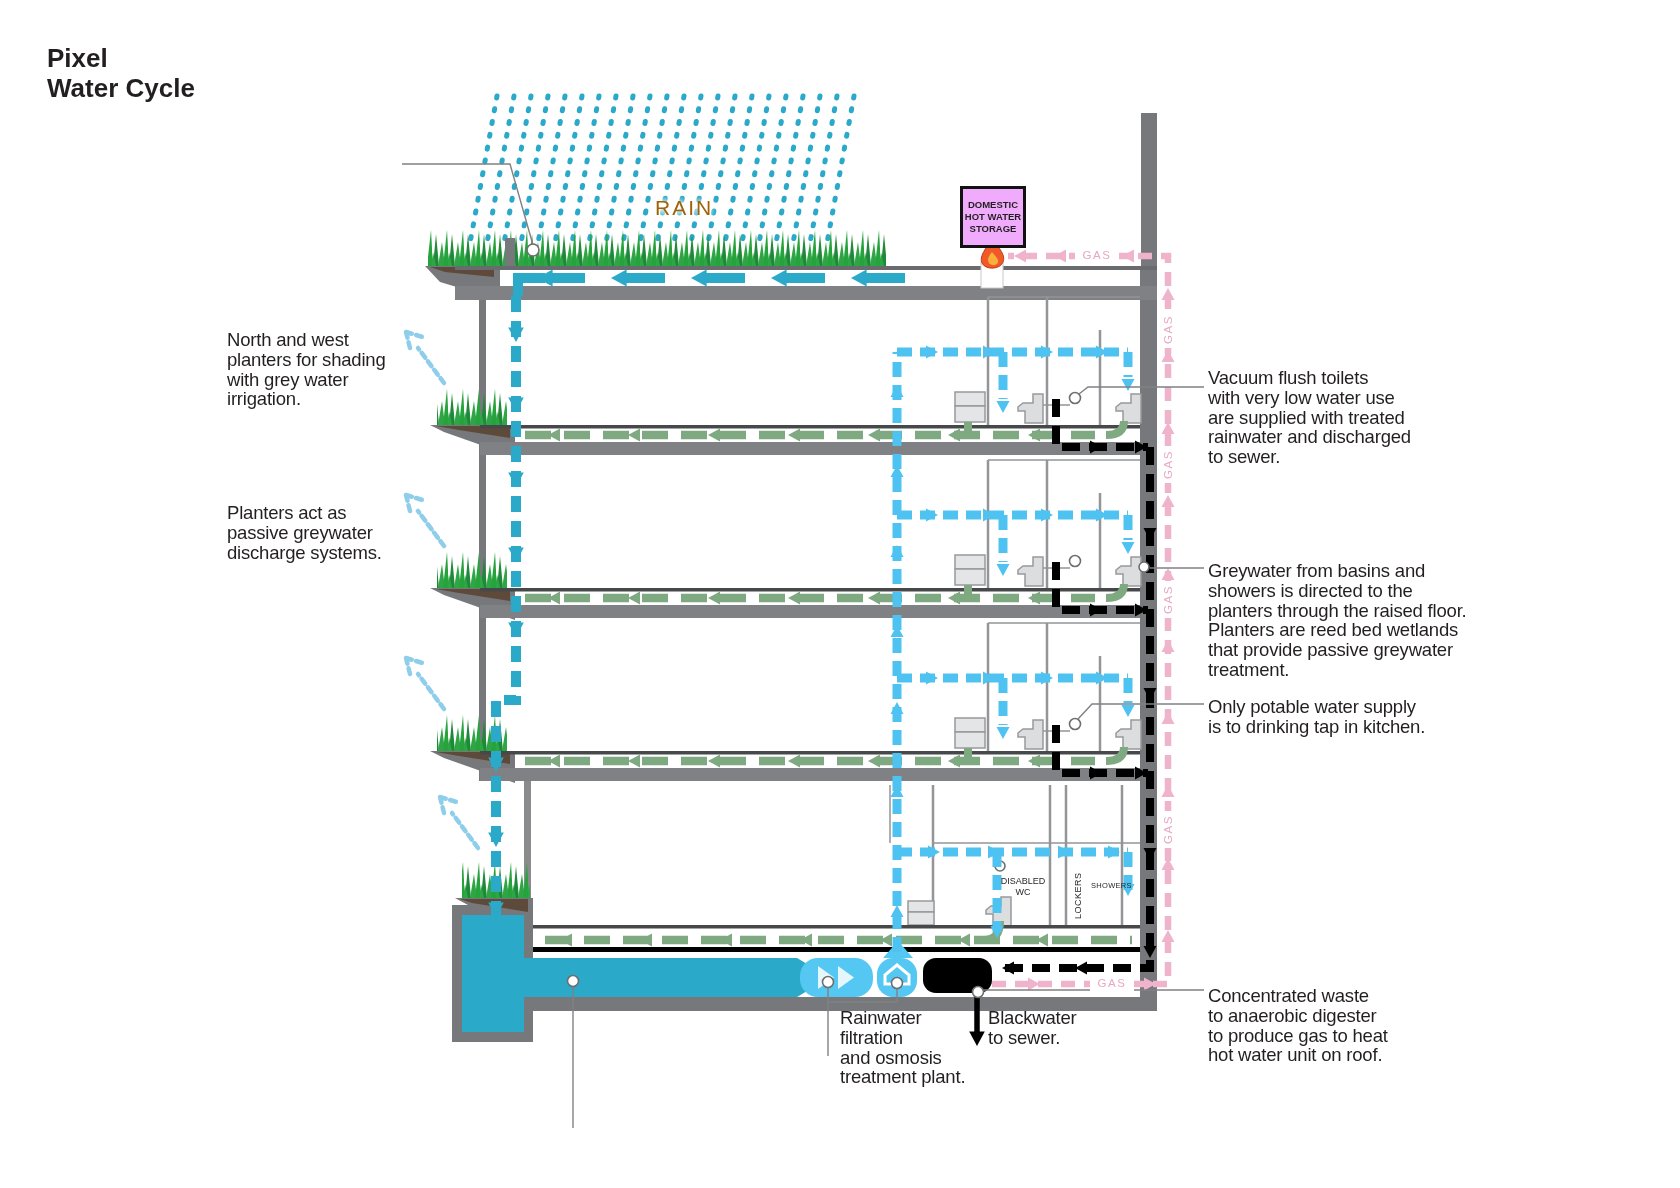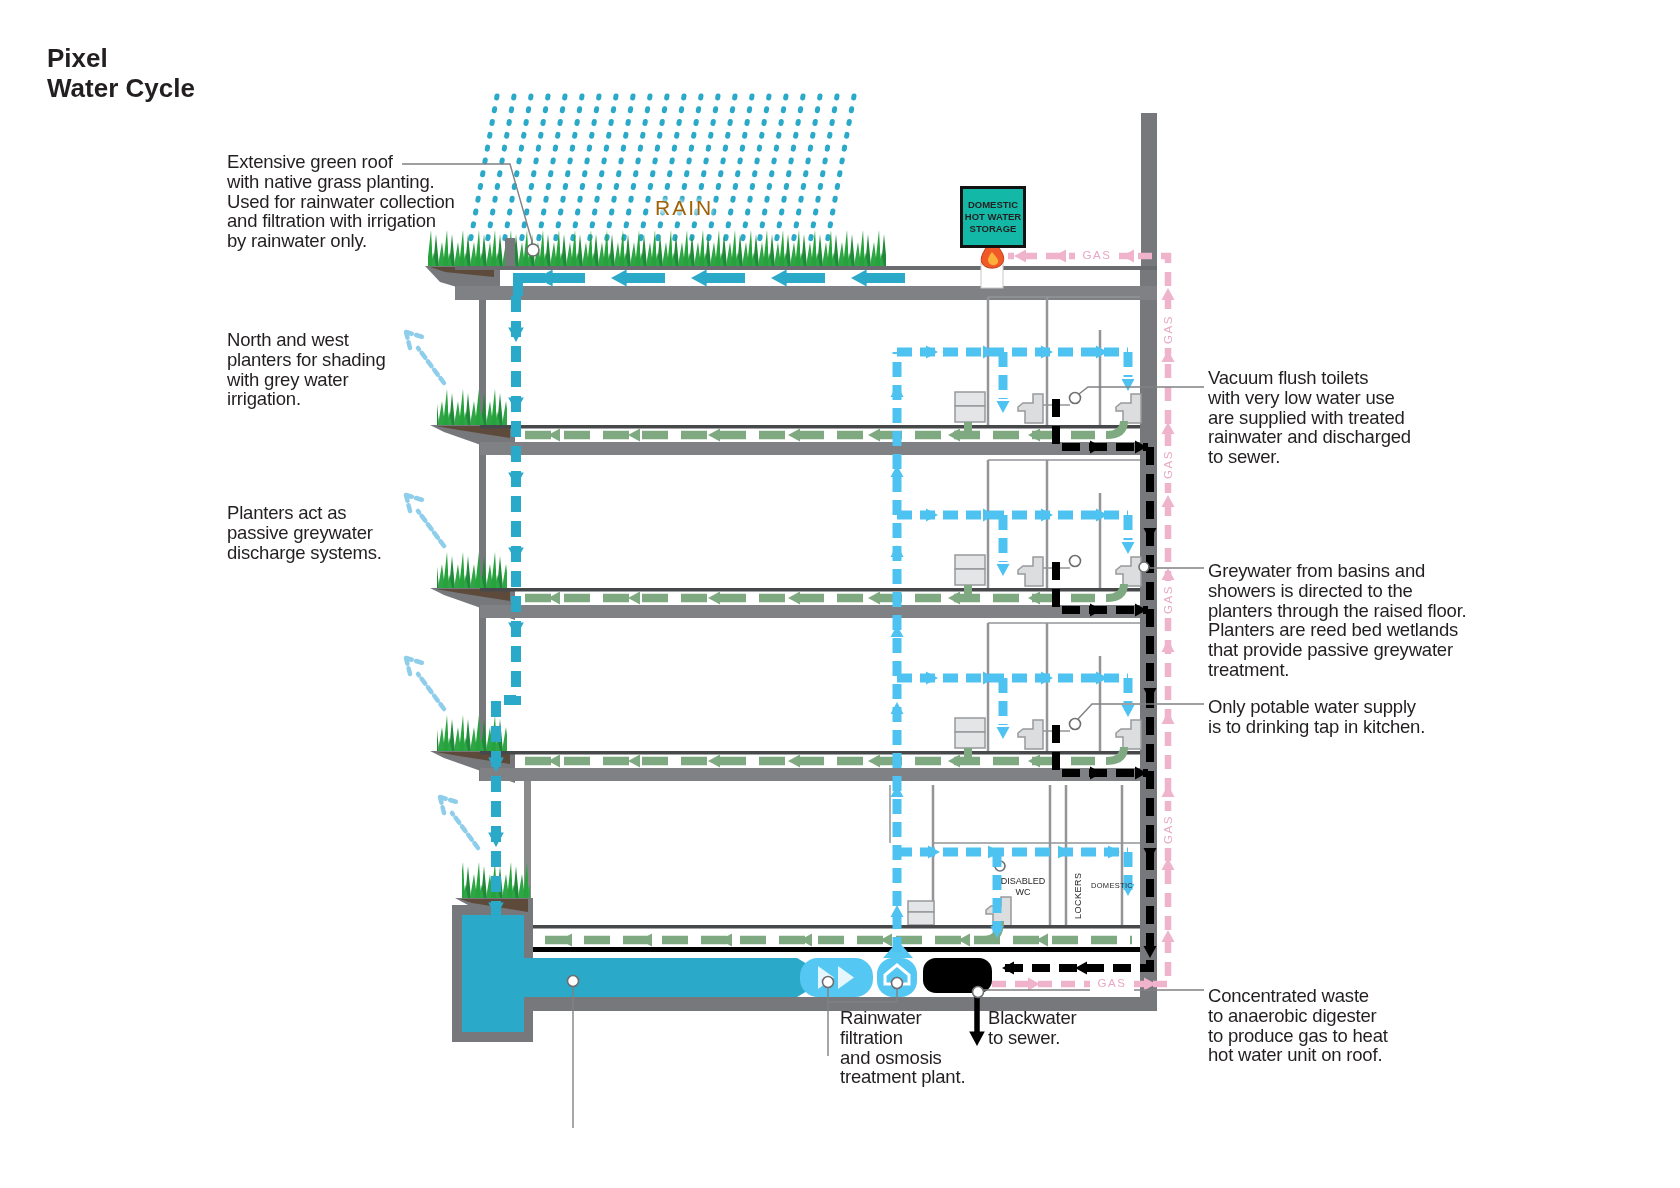--- a/index.html
+++ b/index.html
@@ -5,21 +5,21 @@
   html,body{margin:0;padding:0;background:#fff;}
   .canvas{position:relative;width:1680px;height:1188px;background:#fff;
           font-family:"Liberation Sans",sans-serif;overflow:hidden;color:#231F20;padding-left:36px;}
   svg{position:absolute;left:0;top:0;}
   .ann{position:absolute;white-space:pre-line;font-size:18.5px;line-height:1.07;
        color:#231F20;letter-spacing:-0.2px;}
   .title{position:absolute;left:47px;top:44px;white-space:pre-line;font-size:26px;
          font-weight:bold;line-height:1.15;color:#231F20;}
   .rain-label{position:absolute;left:655px;top:196px;color:#a16207;font-size:21px;
         letter-spacing:2px;text-shadow:0 0 5px #fff,0 0 5px #fff,0 0 8px #fff;}
-  .dhw{position:absolute;left:960px;top:186px;width:58px;height:54px;background:#14b8a6;
+  .dhw{position:absolute;left:960px;top:186px;width:58px;height:54px;background:#f0abfc;
        border:3px solid #121212;display:flex;align-items:center;justify-content:center;
        text-align:center;font-weight:bold;font-size:9.5px;line-height:1.25;padding:1px;}
   .gas{position:absolute;background:#fff;color:#E8A7C4;font-size:11.5px;line-height:15px;
        letter-spacing:1.5px;text-align:center;}
   .gasv{transform:rotate(-90deg);}
   .small-label{position:absolute;color:#231F20;text-align:center;white-space:pre-line;}
   .wc{left:997px;top:876px;width:52px;font-size:9px;line-height:1.2;}
   .lockers{left:1055px;top:890px;width:46px;height:12px;font-size:9px;line-height:12px;
            transform:rotate(-90deg);letter-spacing:0.5px;}
   .showers{left:1091px;top:881px;width:38px;font-size:7.5px;letter-spacing:0.3px;}
@@ -310,25 +310,20 @@
   <circle cx="573" cy="981" r="5.5"></circle>
         <circle cx="828" cy="982" r="5.5"></circle>
   <circle cx="897" cy="983" r="5.5"></circle>
         <circle cx="978" cy="992" r="5.5"></circle>
 </g>
 </svg>
 
 <div class="title">Pixel
 Water Cycle</div>
 
-<div class="ann" style="left:227px;top:152px;">Extensive green roof
-with native grass planting.
-Used for rainwater collection
-and filtration with irrigation
-by rainwater only.</div>
 <div class="ann" style="left:227px;top:330px;">North and west
 planters for shading
 with grey water
 irrigation.</div>
 <div class="ann" style="left:227px;top:503px;">Planters act as
 passive greywater
 discharge systems.</div>
 
 <div class="ann" style="left:1208px;top:368px;">Vacuum flush toilets
 with very low water use
@@ -362,15 +357,15 @@
 <div class="gas" style="left:1075px;top:248px;width:44px;">GAS</div>
 <div class="gas" style="left:1090px;top:976px;width:44px;">GAS</div>
 <div class="gas gasv" style="left:1150px;top:322px;width:37px;">GAS</div>
 <div class="gas gasv" style="left:1150px;top:457px;width:37px;">GAS</div>
 <div class="gas gasv" style="left:1150px;top:592px;width:37px;">GAS</div>
 <div class="gas gasv" style="left:1150px;top:822px;width:37px;">GAS</div>
 
 <div class="small-label wc">DISABLED
 WC</div>
 <div class="small-label lockers">LOCKERS</div>
-<div class="small-label showers">DOMESTIC</div>
+<div class="small-label showers">SHOWERS</div>
 
 </div>
 
 </body></html>

